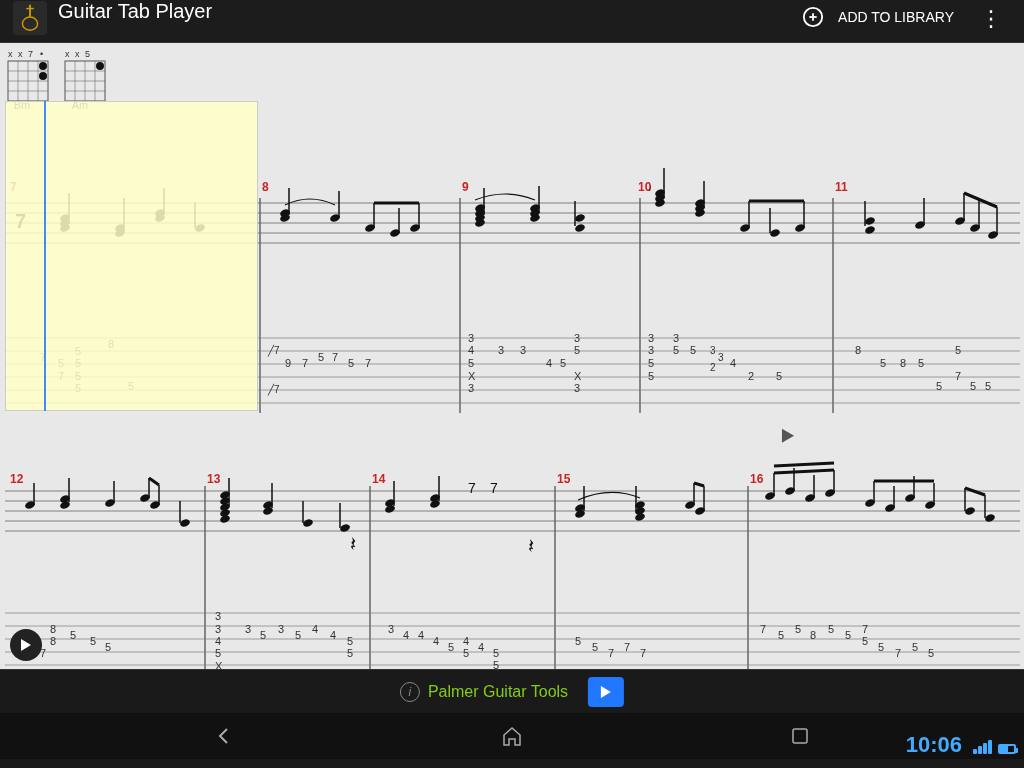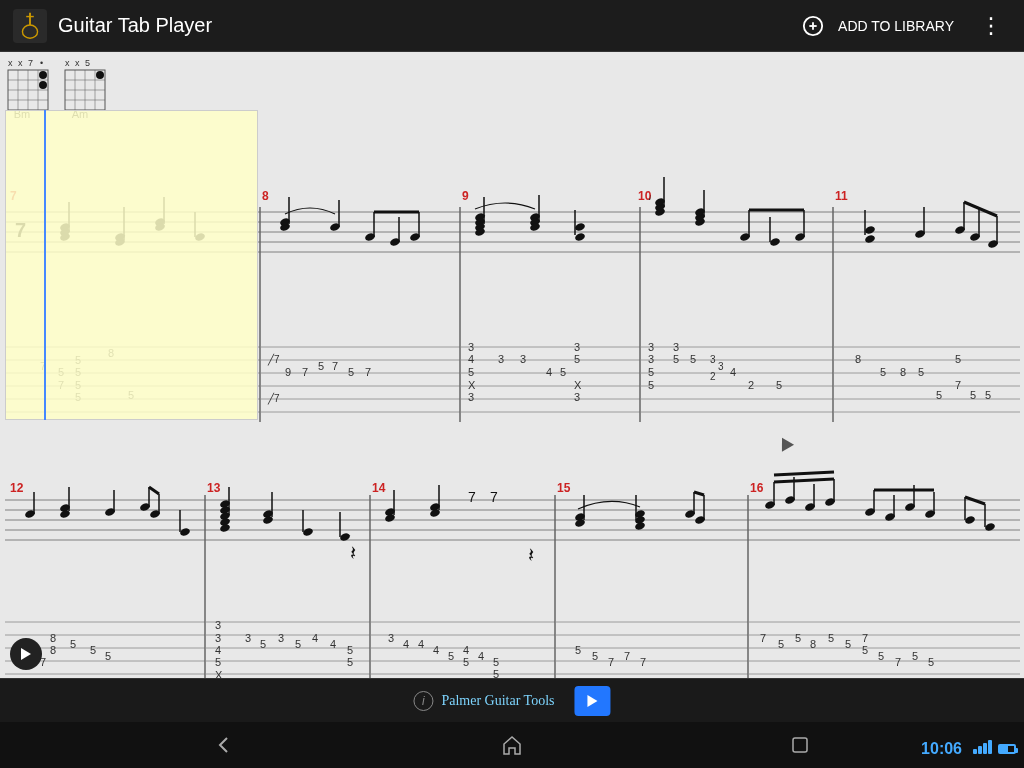--- a/index.html
+++ b/index.html
@@ -8,25 +8,25 @@
       height: 768px;
       background: #1a1a1a;
       font-family: Arial, sans-serif;
       overflow: hidden;
       position: relative;
     }
 
     
     #top-bar {
       width: 100%;
-      height: 52px;
+      height: 43px;
       background: #1c1c1c;
       display: flex;
-      align-items: center;
-      padding: 12px 12px;
+      align-items: flex-start;
+      padding: 0 12px;
       border-bottom: 1px solid #333;
     }
     #app-icon {
       width: 36px;
       height: 36px;
       margin-right: 10px;
       display: flex; align-items: center; justify-content: center;
     }
     #app-title {
       color: #ffffff;
@@ -153,23 +153,22 @@
       border-radius: 50%;
       border: 1px solid #888;
       display: flex;
       align-items: center;
       justify-content: center;
       color: #888;
       font-size: 12px;
       font-style: italic;
     }
     #palmer-text {
-      color: #7dd3fc;
-      font-size: 14px;
-      font-family: Liberation Serif, serif;
+      color: #84cc16;
+      font-size: 16px;
     }
     #arrow-btn {
       width: 36px;
       height: 30px;
       background: #2277ff;
       border-radius: 4px;
       display: flex;
       align-items: center;
       justify-content: center;
       margin-left: 12px;
@@ -810,21 +809,21 @@
         <polygon points="11,3 3,10 3,20 8,20 8,14 14,14 14,20 19,20 19,10" stroke="#aaa" stroke-width="1.5" fill="none"></polygon>
       </svg>
   </div>
   <div class="nav-icon">
 
     <svg width="22" height="22" viewBox="0 0 22 22">
         <rect x="4" y="4" width="14" height="14" rx="2" stroke="#aaa" stroke-width="1.5" fill="none"></rect>
       </svg>
   </div>
 
-  <div id="time-display" style="position:absolute;right:62px;bottom:10px;color:#44aaff;font-size:16px;font-weight:bold;">10:06</div>
+  <div id="time-display" style="position:absolute;right:62px;bottom:10px;color:#44aaff;font-size:22px;font-weight:bold;">10:06</div>
 
   <div id="signal-icons" style="position:absolute;right:8px;bottom:14px;display:flex;align-items:flex-end;gap:2px;">
     <div style="display:flex;align-items:flex-end;gap:1px;">
       <div class="signal-bar" style="height:5px;"></div>
       <div class="signal-bar" style="height:8px;"></div>
       <div class="signal-bar" style="height:11px;"></div>
       <div class="signal-bar" style="height:14px;"></div>
     </div>
     <div class="battery-icon" style="margin-left:4px;">
       <div class="battery-fill"></div>

